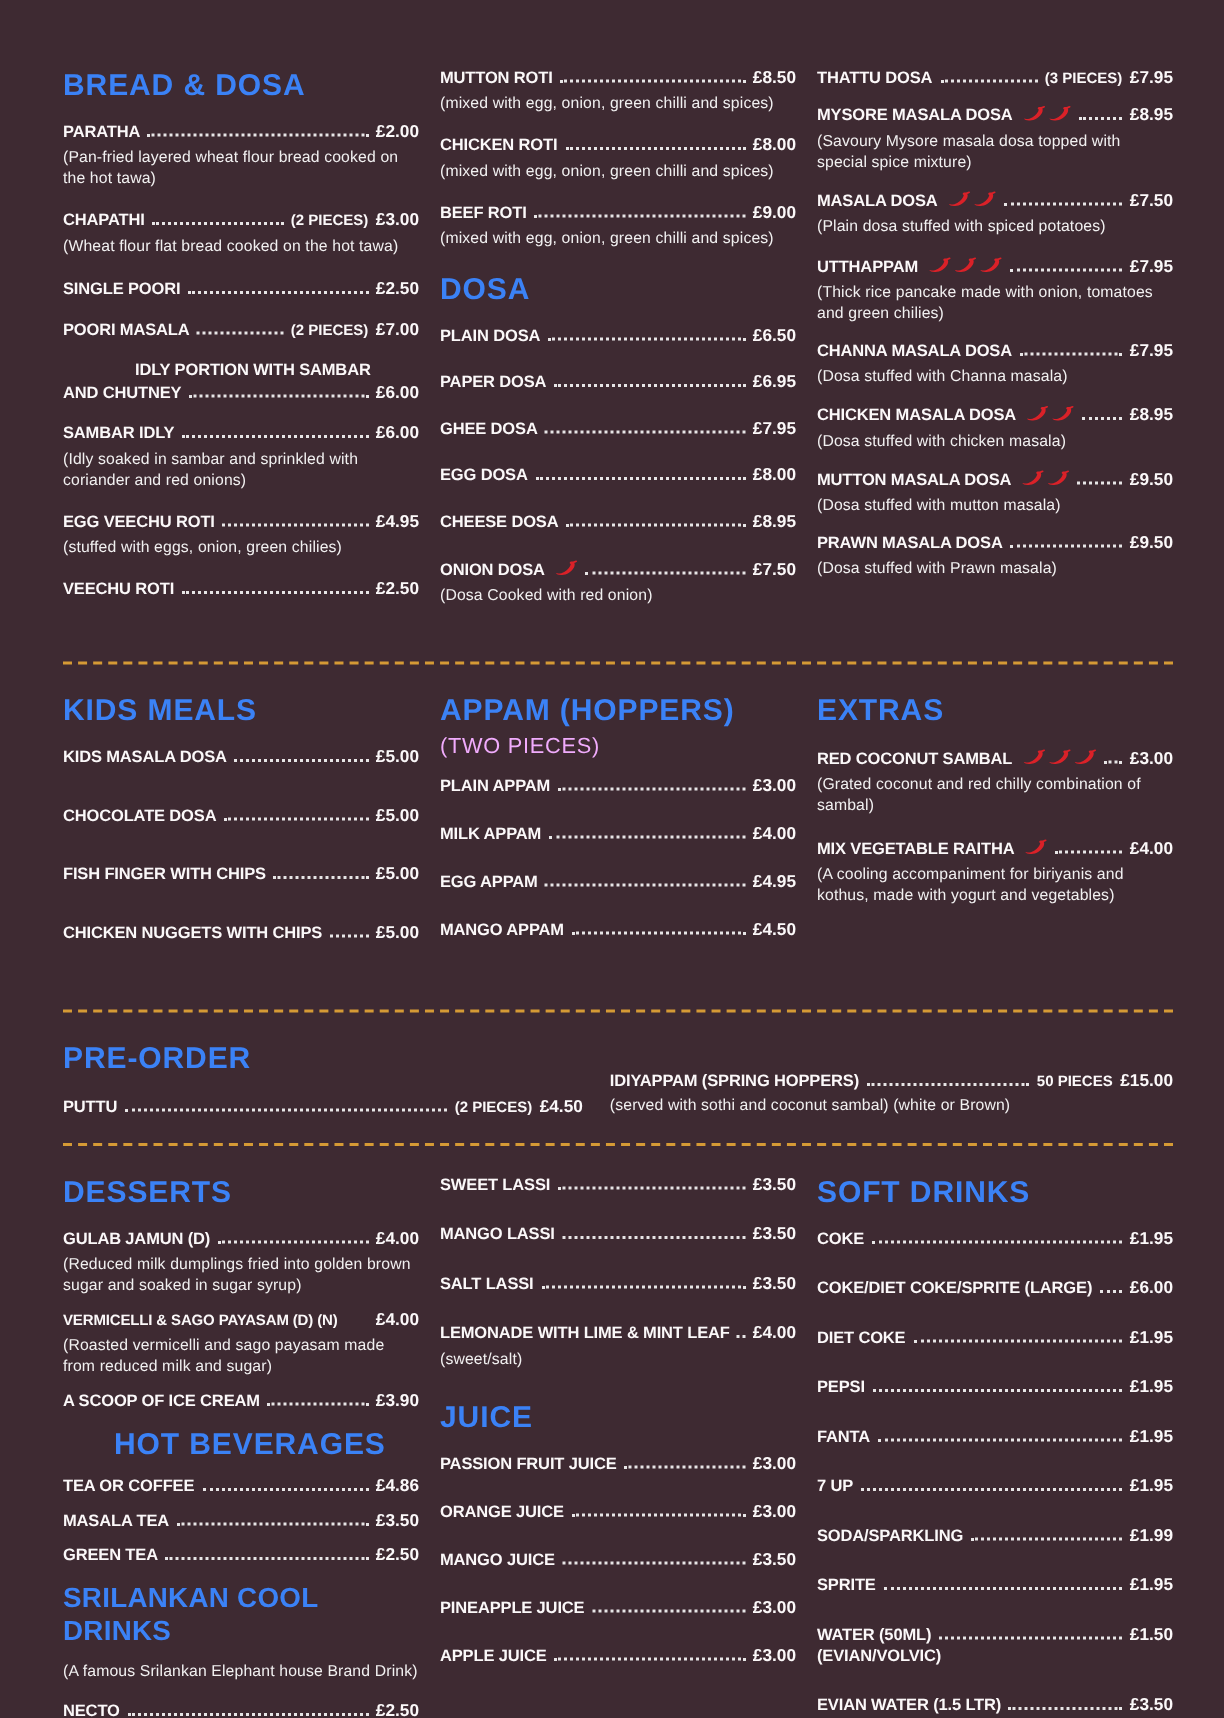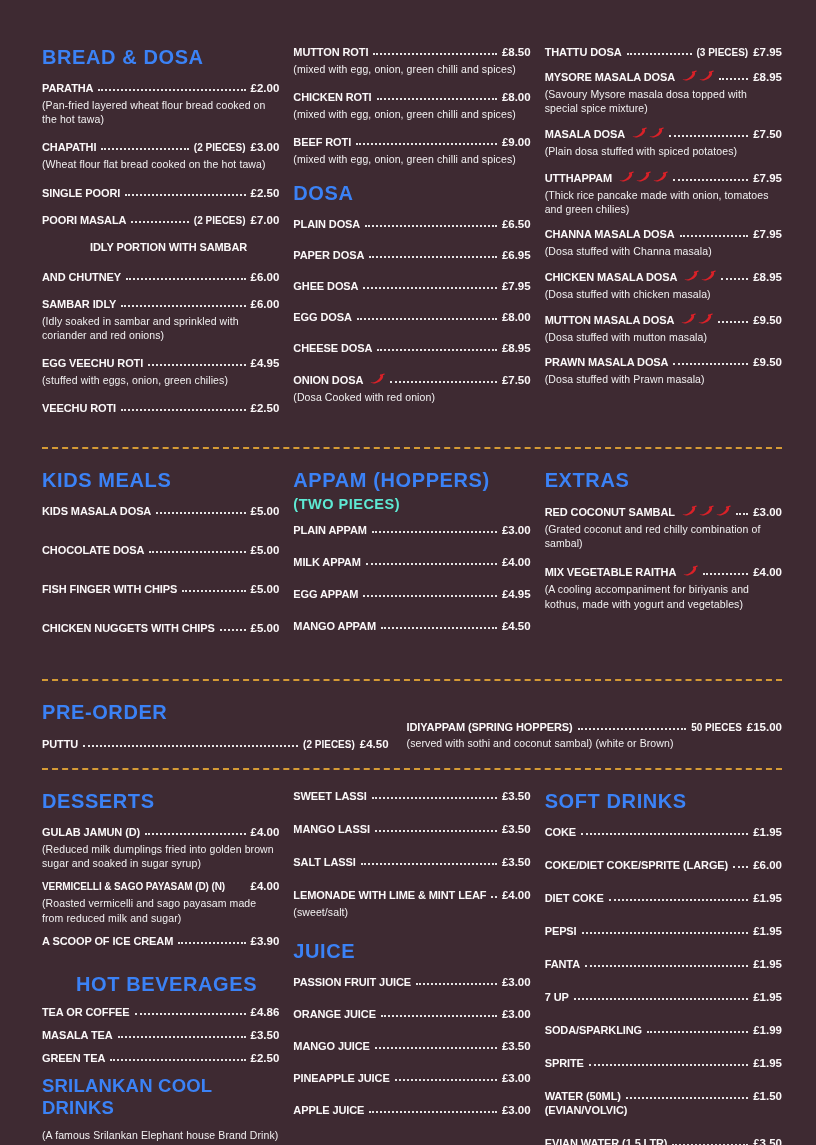--- a/index.html
+++ b/index.html
@@ -14,32 +14,32 @@
   .col{flex:1 1 0;min-width:0;}
 
   .section-title{
     margin:0 0 13px;
     font-size:20px;font-weight:700;letter-spacing:.6px;
     color:#3b82f6;
   }
   .section-title.tight{font-size:18.5px;letter-spacing:.2px;}
   .section-subtitle{
     margin:-9px 0 12px;
-    font-size:14.5px;font-weight:700;letter-spacing:.5px;color:#5eead4;
+    font-size:14.5px;font-weight:400;letter-spacing:.5px;color:#f0abfc;
   }
   .section-tagline{margin:-9px 0 13px;}
 
   .menu-item{margin-bottom:16px;}
   .item-line{display:flex;align-items:flex-end;min-width:0;}
   .item-name{
     font-size:11px;font-weight:700;letter-spacing:-.1px;
     color:#fbf8f9;white-space:nowrap;
   }
   .item-name.tight{font-size:10px;}
-  .item-prename{margin-bottom:18px;padding-left:48px;}
+  .item-prename{margin-bottom:3px;padding-left:48px;}
   .item-name2{margin-top:2px;}
   .dots{
     flex:1 1 auto;min-width:5px;
     border-bottom:2px dotted rgba(255,255,255,.88);
     margin:0 5px 3px;
   }
   .dots.nodots{border-bottom:none;}
   .item-note{
     font-size:10px;font-weight:700;color:#fbf8f9;
     margin-right:5px;white-space:nowrap;
@@ -63,21 +63,21 @@
   
   section[data-section="bread_dosa"] .menu-item{margin-bottom:15px;}
   section[data-section="roti"] .menu-item{margin-bottom:15px;}
   section[data-section="roti"]{margin-bottom:4px;}
   section[data-section="dosa"] .menu-item{margin-bottom:19px;}
   section[data-section="dosa_specials"] .menu-item{margin-bottom:12px;}
   section[data-section="kids_meals"] .menu-item{margin-bottom:27px;}
   section[data-section="appam"] .menu-item{margin-bottom:20px;}
   section[data-section="extras"] .menu-item{margin-bottom:15px;}
   section[data-section="desserts"] .menu-item{margin-bottom:10px;}
-  section[data-section="desserts"]{margin-bottom:26px;}
+  section[data-section="desserts"]{margin-bottom:12px;}
   section[data-section="hot_beverages"] .menu-item{margin-bottom:11px;}
   section[data-section="hot_beverages"] .section-title{margin-bottom:10px;margin-left:34px;}
   section[data-section="srilankan"] .menu-item{margin-bottom:12px;}
   section[data-section="srilankan"] .section-title{margin-bottom:9px;}
   section[data-section="cold_beverages"] .menu-item{margin-bottom:21px;}
   section[data-section="juice"] .menu-item{margin-bottom:20px;}
   section[data-section="juice"] .section-title{margin-top:4px;}
   section[data-section="soft_drinks"] .menu-item{margin-bottom:21px;}
 
   .preorder{display:flex;gap:18px;align-items:flex-end;margin:2px 0 0;}

